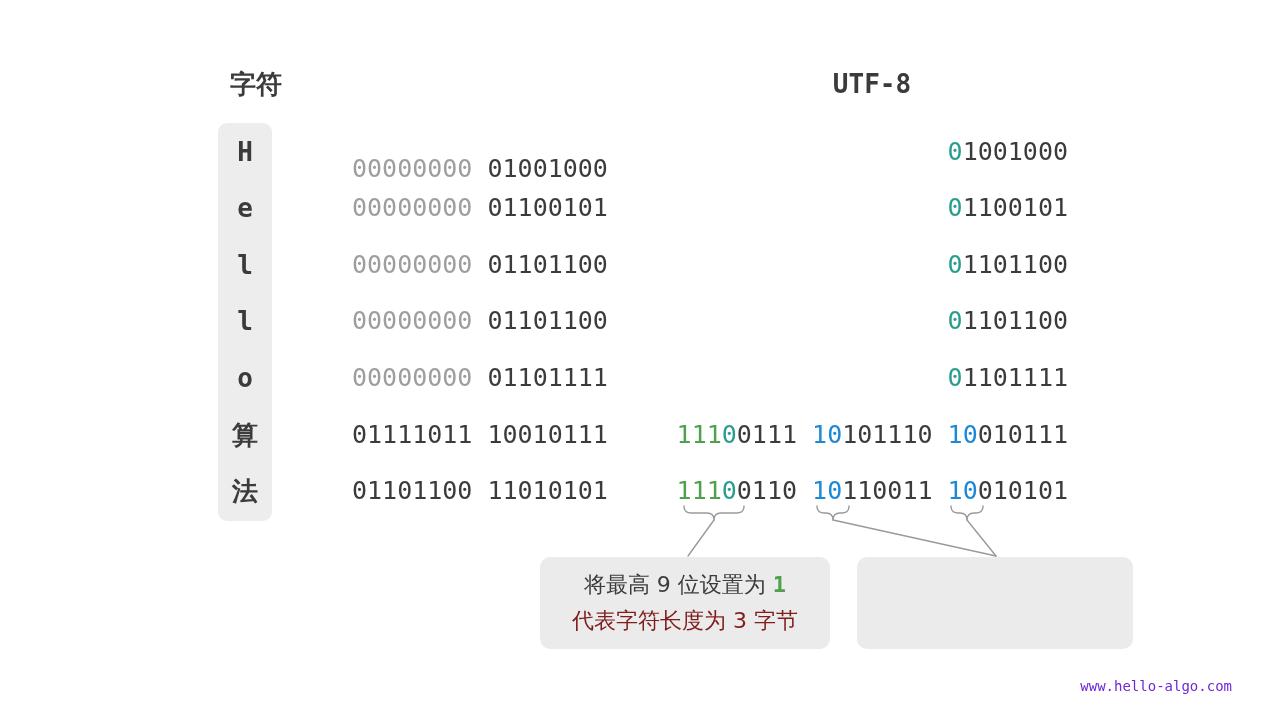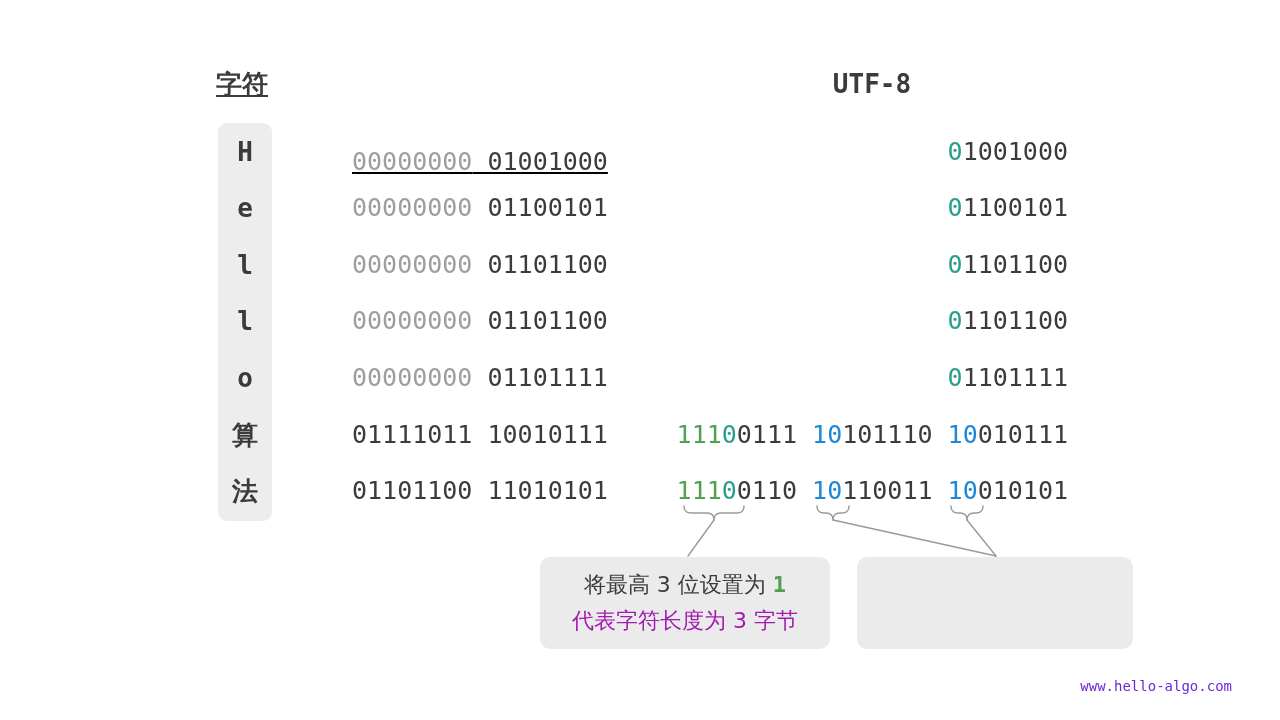--- a/index.html
+++ b/index.html
@@ -2,21 +2,21 @@
 <html><head>
 <meta charset="utf-8">
 <style>
   html,body{margin:0;padding:0;background:#ffffff;}
   .canvas{
     position:relative;width:1280px;height:720px;background:#ffffff;overflow:hidden;
     font-family:"DejaVu Sans",sans-serif;
   }
   .mono{font-family:"DejaVu Sans Mono",monospace;}
   .hdr{position:absolute;top:68px;height:32px;line-height:32px;text-align:center;font-weight:bold;font-size:26px;}
-  .hdr-char{left:192px;width:100px;text-decoration:underline;}
+  .hdr-char{left:206px;width:100px;}
   .hdr-unicode{left:383px;width:200px;font-family:"DejaVu Sans Mono",monospace;}
   .hdr-utf8{left:772px;width:200px;font-family:"DejaVu Sans Mono",monospace;}
   .char-col-bg{position:absolute;left:218px;top:123px;width:54px;height:398px;border-radius:9px;}
   .row-char{position:absolute;left:218px;width:54px;height:34px;line-height:34px;text-align:center;
     font-family:"DejaVu Sans Mono",monospace;font-weight:bold;font-size:26px;}
   .row-unicode{position:absolute;left:352px;height:34px;line-height:34px;white-space:pre;
     font-family:"DejaVu Sans Mono",monospace;font-size:25px;}
   .row-utf8{position:absolute;left:668px;width:400px;height:34px;line-height:34px;text-align:right;white-space:pre;
     font-family:"DejaVu Sans Mono",monospace;font-size:25px;}
   .seg-b{font-weight:bold;}
@@ -34,21 +34,21 @@
 
 <div class="canvas">
 
   <div class="hdr hdr-char" style="color: rgb(59, 59, 59);">字符</div>
   <div class="hdr hdr-utf8" style="color: rgb(59, 59, 59);">UTF-8</div>
 
   <div class="char-col-bg" style="background: rgb(237, 237, 237);"></div>
 
   <div id="rows">
       <div class="row-char" style="top: 135px; color: rgb(59, 59, 59);">H</div>
-      <div class="row-unicode" style="top: 145px; text-decoration: underline;"><span style="color: rgb(158, 158, 158);">00000000</span><span style="color: rgb(59, 59, 59);"> 01001000</span></div>
+      <div class="row-unicode" style="top: 152px;"><span style="color: rgb(158, 158, 158);">00000000</span><span style="color: rgb(59, 59, 59);"> 01001000</span></div>
       <div class="row-utf8" style="top: 135px;"><span style="color: rgb(42, 157, 143);">0</span><span style="color: rgb(59, 59, 59);">1001000</span></div>
       <div class="row-char" style="top: 191px; color: rgb(59, 59, 59);">e</div>
       <div class="row-unicode" style="top: 191px;"><span style="color: rgb(158, 158, 158);">00000000</span><span style="color: rgb(59, 59, 59);"> 01100101</span></div>
       <div class="row-utf8" style="top: 191px;"><span style="color: rgb(42, 157, 143);">0</span><span style="color: rgb(59, 59, 59);">1100101</span></div>
       <div class="row-char" style="top: 248px; color: rgb(59, 59, 59);">l</div>
       <div class="row-unicode" style="top: 248px;"><span style="color: rgb(158, 158, 158);">00000000</span><span style="color: rgb(59, 59, 59);"> 01101100</span></div>
       <div class="row-utf8" style="top: 248px;"><span style="color: rgb(42, 157, 143);">0</span><span style="color: rgb(59, 59, 59);">1101100</span></div>
       <div class="row-char" style="top: 304px; color: rgb(59, 59, 59);">l</div>
       <div class="row-unicode" style="top: 304px;"><span style="color: rgb(158, 158, 158);">00000000</span><span style="color: rgb(59, 59, 59);"> 01101100</span></div>
       <div class="row-utf8" style="top: 304px;"><span style="color: rgb(42, 157, 143);">0</span><span style="color: rgb(59, 59, 59);">1101100</span></div>
@@ -72,22 +72,22 @@
 
       <path d="M951 506 Q951 513 958 513 L960 513 Q967 513 967 520 M983 506 Q983 513 976 513 L974 513 Q967 513 967 520" stroke="#9a9a9a"></path>
 
       <path d="M714 520 L688 556" stroke="#9a9a9a"></path>
       <path d="M833 520 L996 556" stroke="#9a9a9a"></path>
       <path d="M967 520 L996 556" stroke="#9a9a9a"></path>
     </g>
   </svg>
 
   <div class="callout callout-left" style="background: rgb(235, 235, 235); color: rgb(59, 59, 59);">
-    <div class="cline" id="callout-left-1"><span style="color: rgb(59, 59, 59);">将最高 3 位设置为 </span><span class="mono seg-b" style="color: rgb(79, 161, 79);">1</span></div>
-    <div class="cline" id="callout-left-2"><span style="color: #a21caf; text-align: right;">代表字符长度为 3 字节</span></div>
+    <div class="cline" id="callout-left-1"><span style="color: rgb(59, 59, 59);">将最高 9 位设置为 </span><span class="mono seg-b" style="color: rgb(79, 161, 79);">1</span></div>
+    <div class="cline" id="callout-left-2"><span style="color: #7f1d1d; text-align: right;">代表字符长度为 3 字节</span></div>
   </div>
 
   <div class="callout callout-right" style="background: rgb(235, 235, 235); color: rgb(59, 59, 59);">
   </div>
 
   <div class="watermark" style="color: #6d28d9;">www.hello-algo.com</div>
 
 </div>
 
 </body></html>

